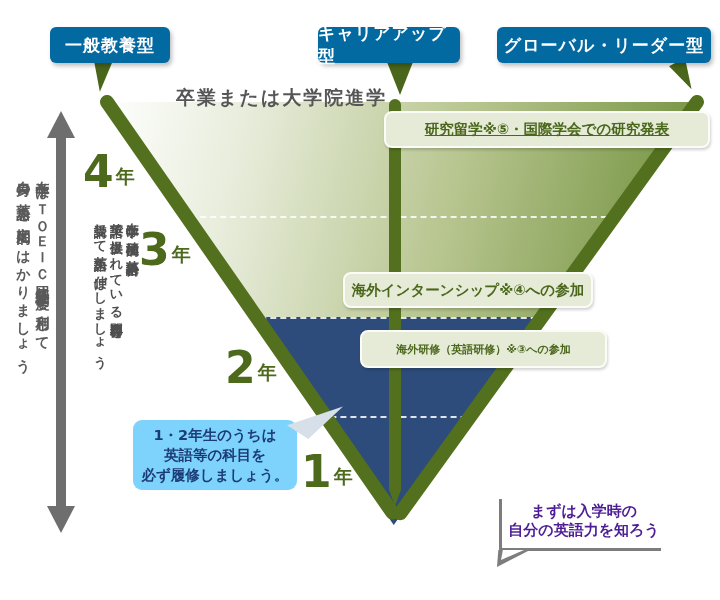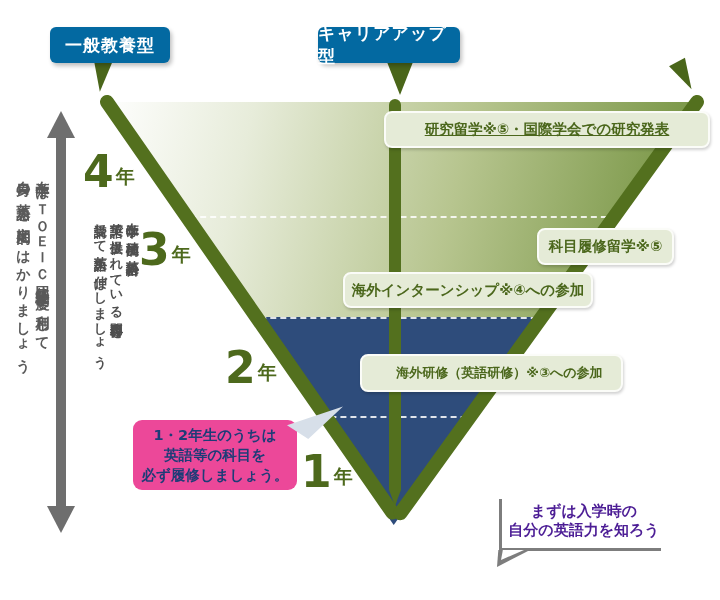--- a/index.html
+++ b/index.html
@@ -35,21 +35,21 @@
   .grad-text{left:176px;top:85px;font-size:19px;font-weight:bold;color:#565656;
     letter-spacing:2px;z-index:5;}
 
   
   .prog{background:#e5ebd7;border:2px solid #fbfcf8;border-radius:8px;color:#4b671c;
     font-weight:bold;display:flex;align-items:center;justify-content:center;text-align:center;
     z-index:10;box-shadow:1px 2px 3px rgba(0,0,0,.18);white-space:pre-line;}
   .prog1{left:384px;top:111px;width:322px;height:33px;font-size:14.5px;text-decoration:underline;}
   .prog2{left:537px;top:228px;width:133px;height:33px;font-size:14.5px;}
   .prog3{left:343px;top:272px;width:246px;height:32px;font-size:14.5px;text-align:center;}
-  .prog4{left:360px;top:354px;width:243px;height:34px;font-size:13px;padding-left:16px;}
+  .prog4{left:360px;top:330px;width:243px;height:34px;font-size:11px;}
   .prog5{left:383px;top:429px;width:228px;height:53px;font-size:14px;line-height:20px;}
 
   
   .year{display:flex;align-items:flex-end;color:#4d691c;z-index:4;}
   .year .num{font-size:44px;font-weight:bold;line-height:1;}
   .year .unit{font-size:19px;font-weight:bold;margin:0 0 4px 2px;}
   .year4{left:83px;top:150px;}  .year3{left:139px;top:228px;}
   .year2{left:225px;top:346px;} .year1{left:301px;top:450px;}
 
   
@@ -58,21 +58,21 @@
     border-right:14px solid transparent;border-bottom:27px solid #6e6e6e;}
   .arrow-head-down{left:47px;top:506px;width:0;height:0;border-left:14px solid transparent;
     border-right:14px solid transparent;border-top:27px solid #6e6e6e;}
   .vtext{writing-mode:vertical-rl;text-orientation:upright;white-space:pre-line;}
   .side-note{left:14px;top:170px;height:350px;font-size:14px;font-weight:bold;color:#5a5a5a;
     letter-spacing:2px;line-height:19px;}
   .study-note{left:92px;top:213px;height:210px;font-size:13px;font-weight:bold;color:#4f4f4f;
     letter-spacing:1px;line-height:16px;}
 
   
-  .bubble{left:133px;top:420px;width:164px;height:70px;background:#ec4899;border-radius:9px;
+  .bubble{left:133px;top:420px;width:164px;height:70px;background:#7dd3fc;border-radius:9px;
     color:#1d3c77;font-size:14.5px;font-weight:bold;line-height:20px;display:flex;
     align-items:center;justify-content:center;text-align:center;white-space:pre-line;z-index:8;}
   .bubble-tail{left:287px;top:403px;width:56px;height:36px;background:#d7dfe9;
     clip-path:polygon(0 62%,100% 10%,38% 100%);z-index:9;}
 
   
   .entry{left:250px;top:531px;width:300px;text-align:center;color:#555;z-index:5;}
   .entry .l1{font-size:19px;font-weight:bold;}
   .entry .l2{font-size:19.5px;font-weight:bold;margin-top:3px;letter-spacing:.5px;}
 
@@ -101,27 +101,30 @@
   <div class="abs center-line"></div>
   <div class="abs edge edge-left"></div>
   <div class="abs edge edge-right"></div>
 
   <div class="abs track-box" style="left:50px;width:120px">
     <span>一般教養型</span>
   </div>
   <div class="abs track-box" style="left:318px;width:142px">
     <span>キャリアアップ型</span>
   </div>
+  <div class="abs track-box" style="left:497px;width:214px">
+    <span>グローバル・リーダー型</span>
+  </div>
   <div class="abs ptr ptr1"></div>
   <div class="abs ptr ptr2"></div>
   <div class="abs ptr ptr3"></div>
 
+  <div class="abs grad-text">卒業または大学院進学</div>
 
   <div class="abs prog prog1">研究留学※⑤・国際学会での研究発表</div>
-  <div class="abs prog prog2">科目履修留学※⑤</div>
   <div class="abs prog prog3">海外インターンシップ※④への参加</div>
   <div class="abs prog prog4">海外研修（英語研修）※③への参加</div>
 
   <div class="abs year year4">
     <span class="num">4</span>
     <span class="unit">年</span>
   </div>
   <div class="abs year year3">
     <span class="num">3</span>
     <span class="unit">年</span>

